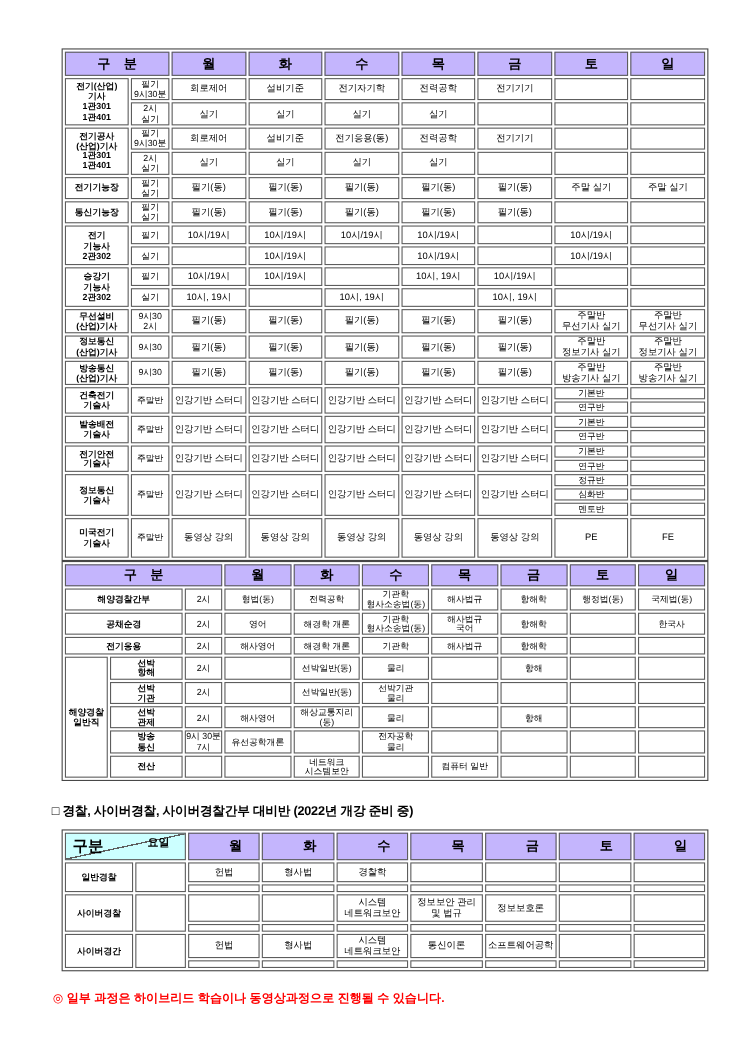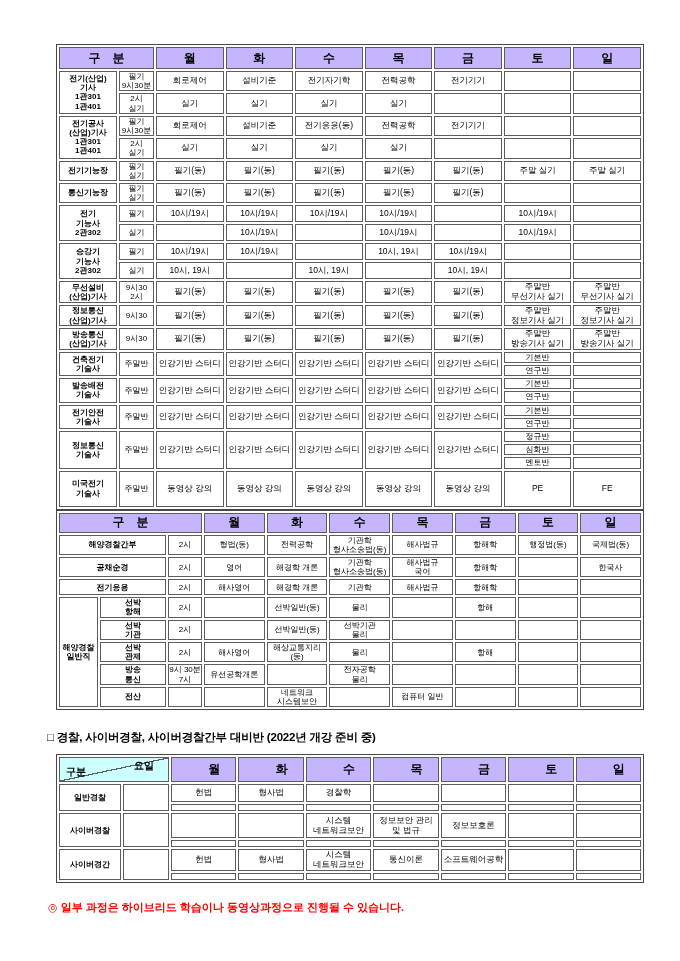--- a/index.html
+++ b/index.html
@@ -38,21 +38,21 @@
   .t3 { width:588px; }
   .t3 th { height:25px;padding-left:21px; }
   .t3 .mA { height:18px; } .t3 .mB { height:25px; } .t3 .mC { height:22px; }
   .t3 .thin td { height:7px; }
   th.diag { position:relative; background:#CCFFFF; }
   th.diag::after {
     content:""; position:absolute; left:0; top:0; width:100%; height:100%;
     background:linear-gradient(to bottom right, transparent calc(50% - 0.6px), #5d5d5d calc(50% - 0.6px), #5d5d5d calc(50% + 0.6px), transparent calc(50% + 0.6px));
   }
   .dg-top { position:absolute; top:1px; right:14px; font-size:10px; font-weight:bold; z-index:1; }
-  .dg-bot { position:absolute; bottom:2px; left:6px; font-size:10px; font-weight:bold; z-index:1; }
+  .dg-bot { position:absolute; bottom:2px; left:6px; font-size:14px; font-weight:bold; z-index:1; }
   .footnote { margin:17px 0 0 1px; font-size:11px; font-weight:bold; color:#FF0000; }
   .gap1 { margin-top:16px; } .gap2 { margin-top:20px; }
 </style>
 </head>
 <body>
 
 <div class="page">
 
 
   <table class="sched t1">

